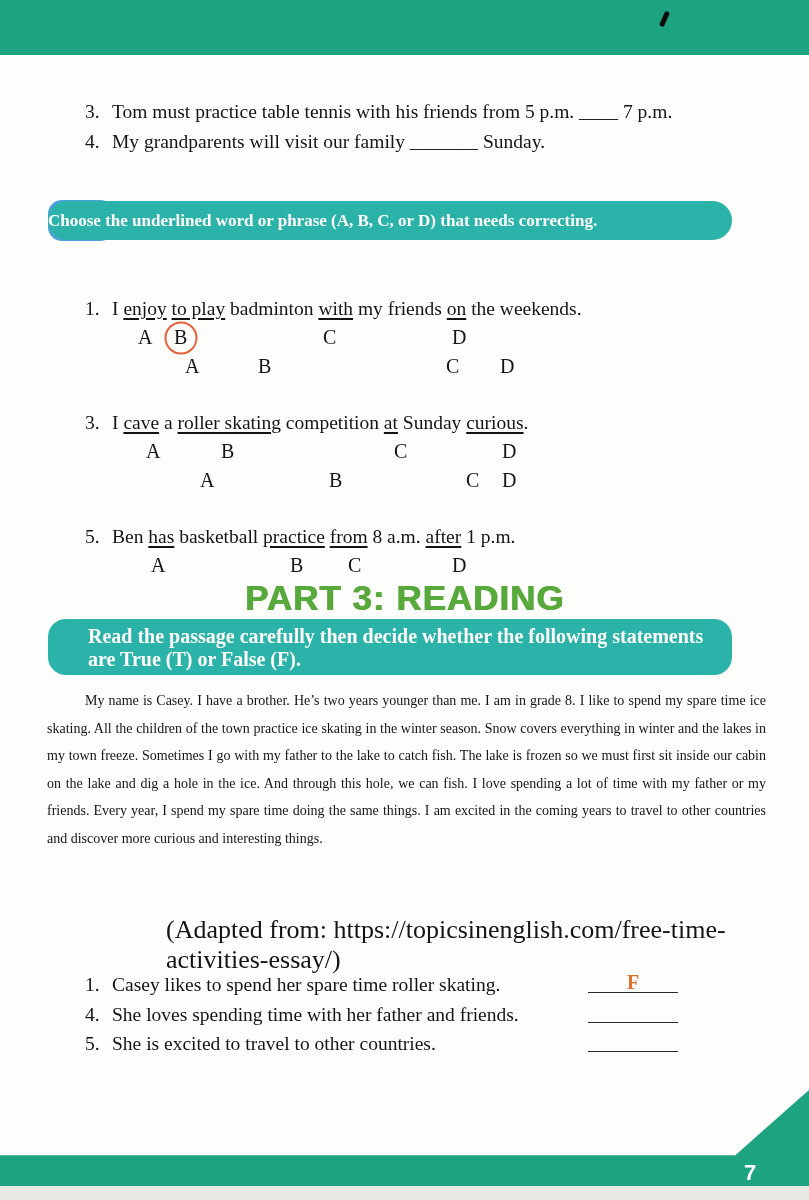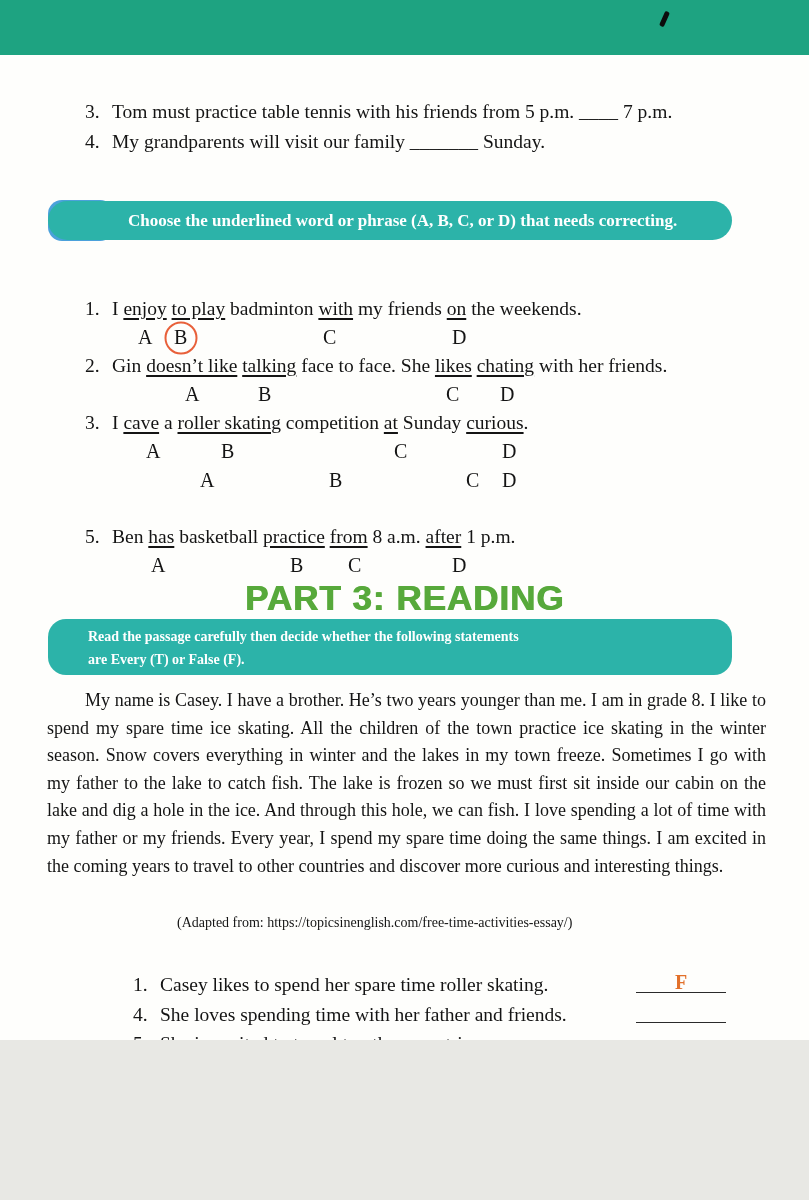--- a/index.html
+++ b/index.html
@@ -1,17 +1,17 @@
 <!DOCTYPE html>
 <html style="--band-green: #1EA381; --bar-teal: #2CB3A9; --badge-blue: #4BA1DB; --part-green: #57A93B; --mark-orange: #E8603A; --answer-orange: #E2702A;"><head>
 <meta charset="utf-8">
 <style>
   html,body { margin:0; padding:0; background:#e8e8e4; }
   .page {
-    position:relative; width:809px; height:1040px; margin:0 auto;
+    position:relative; width:809px; height:1186px; margin:0 auto;
     background:#fefefc; overflow:hidden;
     font-family:"Liberation Serif", serif; color:#141414;
   }
   
   .top-band { position:absolute; left:0; top:0; width:809px; height:55px;
     background:var(--band-green,#1EA381); }
   .pen-mark { position:absolute; left:662px; top:11px; width:5px; height:16px;
     background:#0c0c0c; border-radius:2px; transform:rotate(24deg); }
   .footer-band { position:absolute; left:0; top:1085px; width:809px; height:115px;
     background:var(--band-green,#1EA381);
@@ -22,53 +22,53 @@
 
   
   .fill-items { position:absolute; left:85px; top:97px; width:660px;
     font-size:19.5px; line-height:30px; }
   .row-num { display:inline-block; width:27px; }
 
   
   .bar { position:absolute; left:48px; width:684px;
     background:var(--bar-teal,#2CB3A9); color:#fff; font-weight:700; }
   .bar1 { top:201px; height:39px; border-radius:20px;
-    font-size:17px; line-height:39px; padding-left:80px; box-sizing:border-box; }
+    font-size:17px; line-height:39px; box-sizing:border-box; }
   .badge { position:absolute; left:48px; top:200px; width:66px; height:41px;
     background:var(--badge-blue,#4BA1DB); border-radius:14px;
     color:#fff; font-size:27px; font-weight:700; text-align:center; line-height:40px;
     letter-spacing:3px; }
   .bar2 { top:619px; height:56px; border-radius:18px;
-    font-size:14px; line-height:23px; padding:6px 20px 0 40px; box-sizing:border-box; }
+    font-size:20px; line-height:23px; padding:6px 20px 0 40px; box-sizing:border-box; }
 
   
   .questions { position:absolute; left:85px; top:258px; width:660px;margin-top:37px; }
   .question { position:relative; height:57px; font-size:19.5px; }
   .q-line { line-height:28px; white-space:nowrap; }
   .u { text-decoration:underline; text-underline-offset:3px; text-decoration-thickness:1.5px; }
   .letters { position:relative; height:28px; }
   .letter { position:absolute; top:0; font-size:20px; line-height:28px; }
   .letter.circled::after { content:''; position:absolute; left:50%; top:52%;
     width:29px; height:29px; transform:translate(-50%,-50%);
     border:2.5px solid var(--mark-orange,#E8603A); border-radius:50%; }
 
   
   .part-title { position:absolute; left:0; top:554px; width:809px; text-align:center;
     font-family:"Liberation Sans", sans-serif; font-weight:800; font-size:35px;
     letter-spacing:1px; color:var(--part-green,#57A93B);
     text-shadow:1px 0 0 currentColor;margin-top:24px; }
 
   
   .passage { position:absolute; left:47px; top:687px; width:719px;
-    font-size:18px; line-height:27.6px; text-align:justify; text-indent:38px; }
-  .citation { position:absolute; left:177px; top:915px; font-size:14px; }
+    font-size:14px; line-height:27.6px; text-align:justify; text-indent:38px; }
+  .citation { position:absolute; left:166px; top:915px; font-size:26px; }
 
   
   .tf-items { position:absolute; left:85px; top:970px; width:660px; font-size:19.5px; }
-  .tf-row { position:relative; height:29.6px; line-height:29.6px;margin-left:48px; }
+  .tf-row { position:relative; height:29.6px; line-height:29.6px; }
   .tf-blank { position:absolute; left:503px; top:0; width:90px; height:22px;
     border-bottom:1.5px solid #2a2a2a; }
   .tf-answer { position:absolute; left:503px; top:-2px; width:90px; text-align:center;
     color:var(--answer-orange,#E2702A); font-weight:700; font-size:20px; }
 </style>
 </head>
 <body>
 
 <div class="page">
 
@@ -90,21 +90,20 @@
       <div class="question">
         <div class="q-line"><span class="row-num">1.</span><span>I </span><span class="u">enjoy</span><span> </span><span class="u">to play</span><span> badminton </span><span class="u">with</span><span> my friends </span><span class="u">on</span><span> the weekends.</span></div>
         <div class="letters">
           <span class="letter" style="left: 53px;">A</span>
           <span class="letter circled" style="left: 89px;">B</span>
           <span class="letter" style="left: 238px;">C</span>
           <span class="letter" style="left: 367px;">D</span>
         </div>
       </div>
       <div class="question">
-        <div class="q-line"><span class="row-num">2.</span><span>Gin </span><span class="u">doesn’t like</span><span> </span><span class="u">talking</span><span> face to face. She </span><span class="u">likes</span><span> </span><span class="u">chating</span><span> with her friends.</span></div>
         <div class="letters">
           <span class="letter" style="left: 100px;">A</span>
           <span class="letter" style="left: 173px;">B</span>
           <span class="letter" style="left: 361px;">C</span>
           <span class="letter" style="left: 415px;">D</span>
         </div>
       </div>
       <div class="question">
         <div class="q-line"><span class="row-num">3.</span><span>I </span><span class="u">cave</span><span> a </span><span class="u">roller skating</span><span> competition </span><span class="u">at</span><span> Sunday </span><span class="u">curious</span><span>.</span></div>
         <div class="letters">
@@ -130,21 +129,21 @@
           <span class="letter" style="left: 263px;">C</span>
           <span class="letter" style="left: 367px;">D</span>
         </div>
       </div>
     </div>
 
   <div class="part-title">PART 3: READING</div>
 
   <div class="bar bar2">
     <div>Read the passage carefully then decide whether the following statements</div>
-    <div>are Every (T) or False (F).</div>
+    <div>are True (T) or False (F).</div>
   </div>
 
   <div class="passage">My name is Casey. I have a brother. He’s two years younger than me. I am in grade 8. I like to spend my spare time ice skating. All the children of the town practice ice skating in the winter season. Snow covers everything in winter and the lakes in my town freeze. Sometimes I go with my father to the lake to catch fish. The lake is frozen so we must first sit inside our cabin on the lake and dig a hole in the ice. And through this hole, we can fish. I love spending a lot of time with my father or my friends. Every year, I spend my spare time doing the same things. I am excited in the coming years to travel to other countries and discover more curious and interesting things.</div>
   <div class="citation">(Adapted from: https://topicsinenglish.com/free-time-activities-essay/)</div>
 
   <div class="tf-items" id="tf-items">
       <div class="tf-row"><span class="row-num">1.</span><span>Casey likes to spend her spare time roller skating.</span><span class="tf-blank"></span><span class="tf-answer">F</span></div>
       <div class="tf-row"><span class="row-num">4.</span><span>She loves spending time with her father and friends.</span><span class="tf-blank"></span></div>
       <div class="tf-row"><span class="row-num">5.</span><span>She is excited to travel to other countries.</span><span class="tf-blank"></span></div>
     </div>

